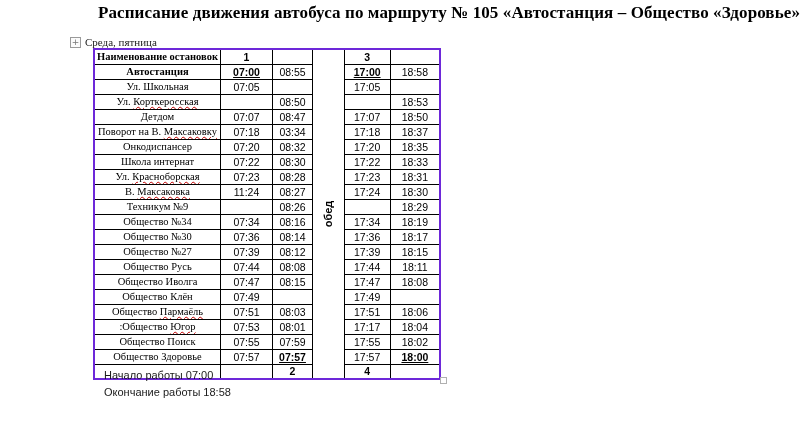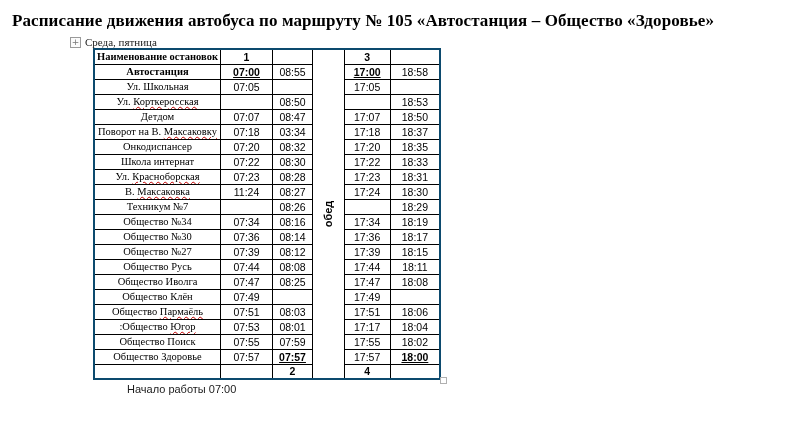--- a/index.html
+++ b/index.html
@@ -1,35 +1,35 @@
 <!DOCTYPE html>
 <html style="--squiggle: #c00000;"><head>
 <meta charset="utf-8">
 <style>
   html,body { margin:0; padding:0; background:#ffffff; }
   .page {
     position:relative; width:800px; height:427px; background:#fff;
     font-family:"Liberation Serif", serif; color:#000; overflow:hidden;
   }
   .title {
-    position:absolute; top:11px; left:0; width:100%; box-sizing:border-box;
-    padding-left:12px; text-align:left; font-weight:bold; font-size:17px;
+    position:absolute; top:3px; left:0; width:100%; box-sizing:border-box;
+    padding-left:24px; text-align:right; font-weight:bold; font-size:17px;
     white-space:nowrap; letter-spacing:0.1px;
   }
   .days {
     position:absolute; top:36px; left:70px; display:flex; align-items:center;
     gap:4px; font-size:11px; color:#222;
   }
   .move-handle {
     width:9px; height:9px; border:1px solid #9a9a9a; background:#fbfbfb;
     color:#777; font-size:9px; line-height:8px; text-align:center;
     font-family:"DejaVu Sans", sans-serif; cursor:move;
   }
   .tblwrap { position:absolute; left:93px; top:48px; }
-  table.sched { border-collapse:collapse; table-layout:fixed; border:2px solid #0c4a6e; }
+  table.sched { border-collapse:collapse; table-layout:fixed; border:2px solid #6d28d9; }
   table.sched td {
     border:1px solid #000; padding:0 2px; height:15px; box-sizing:border-box;
     text-align:center; vertical-align:middle; white-space:nowrap; overflow:hidden;
     font-size:10.5px;
   }
   td.name { font-family:"Liberation Serif", serif; }
   td.tc   { font-family:"Liberation Sans", sans-serif; }
   .hb, .b { font-weight:bold; }
   .mark   { font-weight:bold; text-decoration:underline;margin-top:16px; }
   .wavy {
@@ -43,23 +43,23 @@
   }
   .obed-text {
     transform:rotate(-90deg); font-family:"Liberation Sans", sans-serif;
     font-weight:bold; font-size:11px;
   }
   .resize-handle {
     position:absolute; right:-6px; bottom:-4px; width:5px; height:5px;
     border:1px solid #b0b0b0; background:#fff; cursor:nwse-resize;
   }
   .notes {
-    position:absolute; left:104px; top:381px;
+    position:absolute; left:104px; top:367px;
     font-family:"Liberation Sans", sans-serif; font-size:11px;
-    color:#1a1a1a; line-height:17px;margin-left:23px;
+    color:#1a1a1a; line-height:17px;
   }
 </style>
 </head>
 <body>
 
 <div class="page">
 
   <div class="title">Расписание движения автобуса по маршруту № 105 «Автостанция – Общество «Здоровье»</div>
 
   <div class="days">
@@ -145,21 +145,21 @@
     <td class="tc">18:31</td>
   </tr>
           <tr>
     <td class="name"><span class="plain">В. </span><span class="wavy">Максаковка</span></td>
     <td class="tc">11:24</td>
     <td class="tc">08:27</td>
     <td class="tc">17:24</td>
     <td class="tc">18:30</td>
   </tr>
           <tr>
-    <td class="name"><span class="plain">Техникум №7</span><span class="wavy"></span></td>
+    <td class="name"><span class="plain">Техникум №9</span><span class="wavy"></span></td>
     <td class="tc"></td>
     <td class="tc">08:26</td>
     <td class="tc"></td>
     <td class="tc">18:29</td>
   </tr>
           <tr>
     <td class="name"><span class="plain">Общество №34</span><span class="wavy"></span></td>
     <td class="tc">07:34</td>
     <td class="tc">08:16</td>
     <td class="tc">17:34</td>
@@ -182,21 +182,21 @@
           <tr>
     <td class="name"><span class="plain">Общество Русь</span><span class="wavy"></span></td>
     <td class="tc">07:44</td>
     <td class="tc">08:08</td>
     <td class="tc">17:44</td>
     <td class="tc">18:11</td>
   </tr>
           <tr>
     <td class="name"><span class="plain">Общество Иволга</span><span class="wavy"></span></td>
     <td class="tc">07:47</td>
-    <td class="tc">08:25</td>
+    <td class="tc">08:15</td>
     <td class="tc">17:47</td>
     <td class="tc">18:08</td>
   </tr>
           <tr>
     <td class="name"><span class="plain">Общество Клён</span><span class="wavy"></span></td>
     <td class="tc">07:49</td>
     <td class="tc"></td>
     <td class="tc">17:49</td>
     <td class="tc"></td>
   </tr>
@@ -235,15 +235,16 @@
           <td class="tc hb">4</td>
 
         </tr>
       </tbody>
     </table>
     <div class="resize-handle"></div>
   </div>
 
   <div class="notes">
     <div>Начало работы 07:00</div>
+    <div>Окончание работы 18:58</div>
   </div>
 
 </div>
 
 </body></html>

